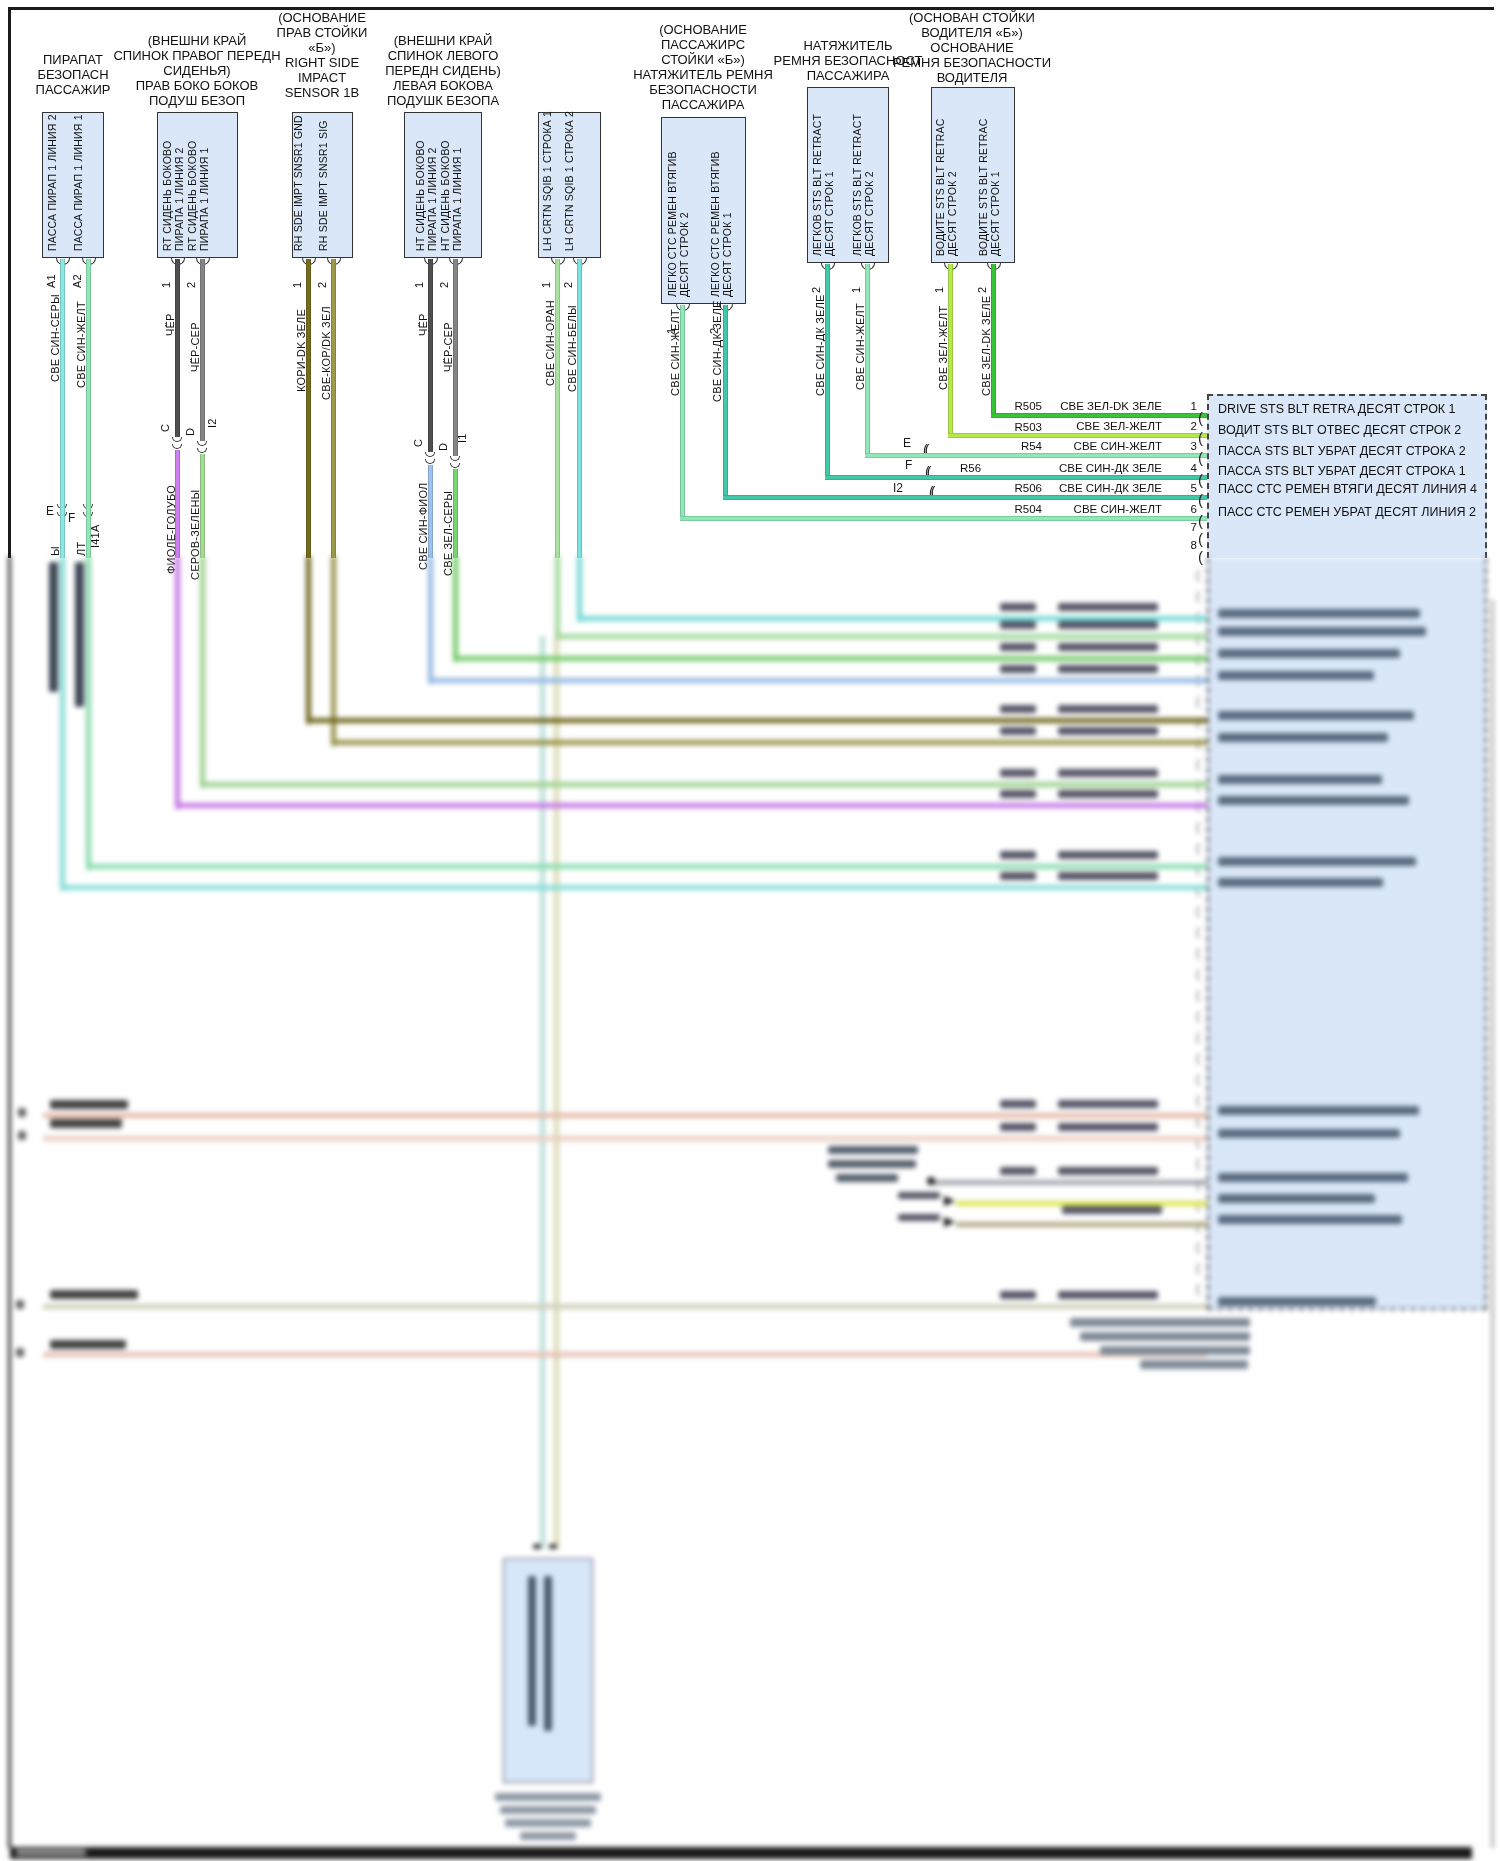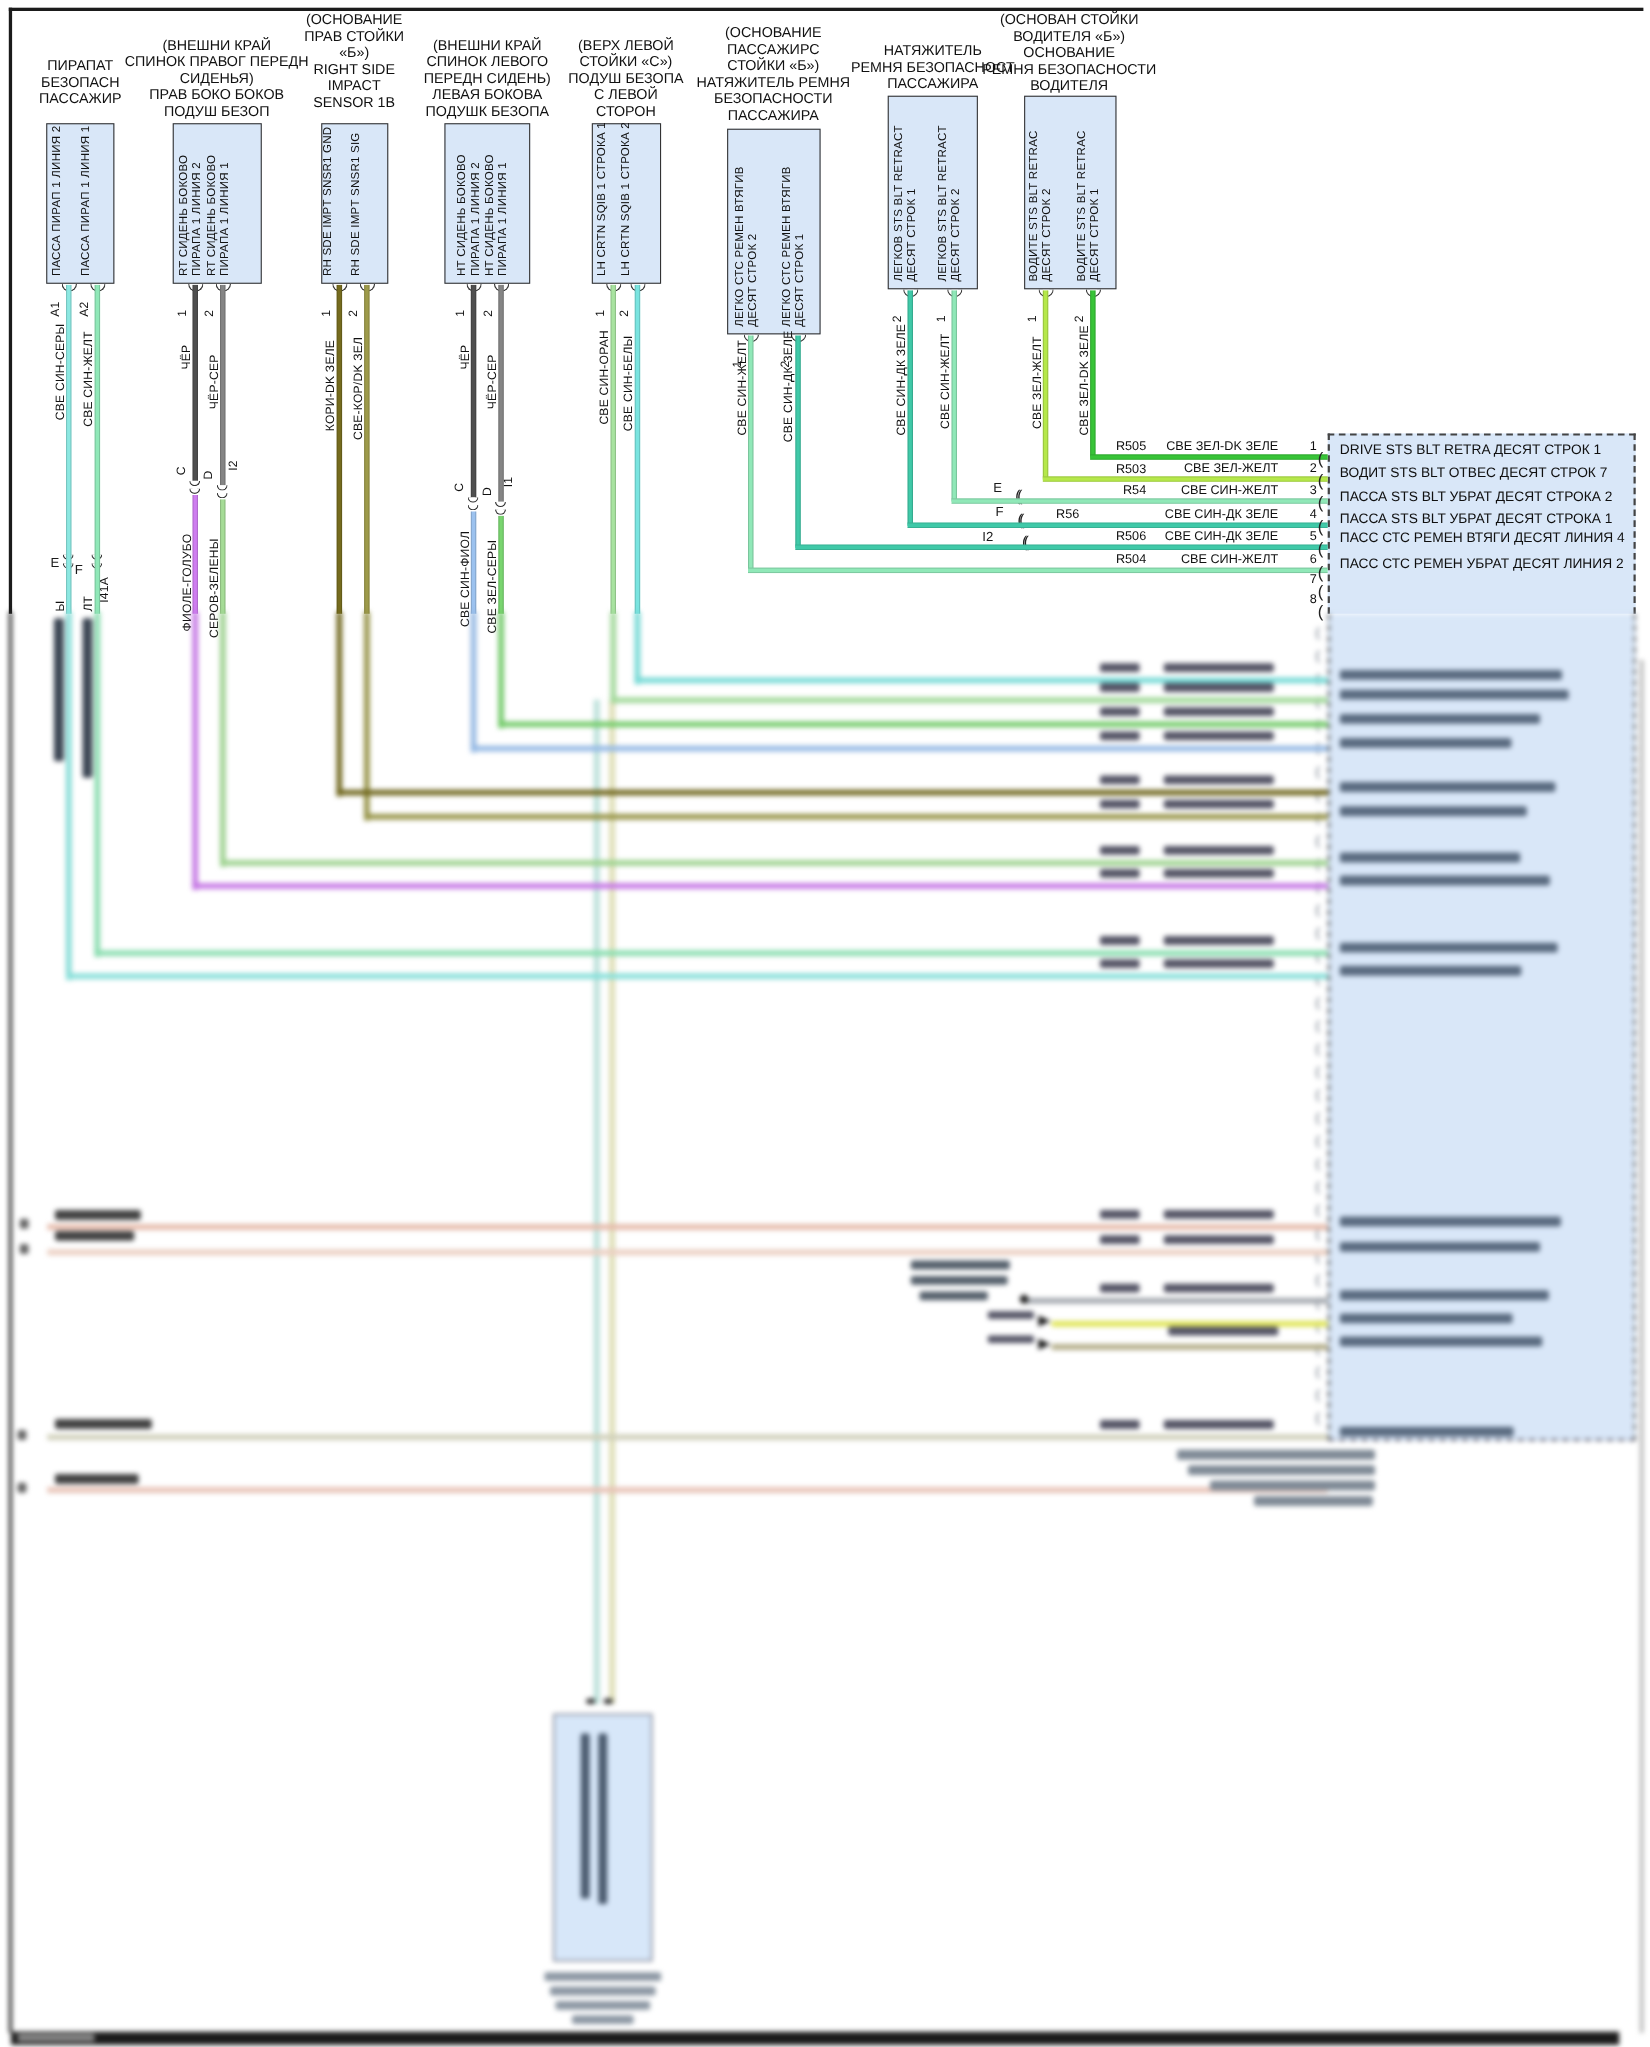--- a/index.html
+++ b/index.html
@@ -75,25 +75,20 @@
 ПОДУШК БЕЗОПА</div>
     <div class="abs cbox" style="left: 404px; top: 112px; width: 78px; height: 146px;"></div>
     <div class="abs rot" style="left: 414px; top: 119px; height: 132px;">НТ СИДЕНЬ БОКОВО</div>
     <div class="abs rot" style="left: 426px; top: 119px; height: 132px;">ПИРАПА 1 ЛИНИЯ 2</div>
     <div class="abs arc" style="left: 424px; top: 258px;"></div>
     <div class="abs rot big" style="left: 413px; top: 262px; height: 26px;">1</div>
     <div class="abs rot" style="left: 439px; top: 119px; height: 132px;">НТ СИДЕНЬ БОКОВО</div>
     <div class="abs rot" style="left: 451px; top: 119px; height: 132px;">ПИРАПА 1 ЛИНИЯ 1</div>
     <div class="abs arc" style="left: 449px; top: 258px;"></div>
     <div class="abs rot big" style="left: 438px; top: 262px; height: 26px;">2</div>
-    <div class="abs hdr" style="left: 439px; top: 33px; width: 260px;">(ВЕРХ ЛЕВОЙ
-СТОЙКИ «С»)
-ПОДУШ БЕЗОПА
-С ЛЕВОЙ
-СТОРОН</div>
     <div class="abs cbox" style="left: 538px; top: 112px; width: 63px; height: 146px;"></div>
     <div class="abs rot" style="left: 541px; top: 119px; height: 132px;">LH CRTN SQIB 1 СТРОКА 1</div>
     <div class="abs arc" style="left: 551px; top: 258px;"></div>
     <div class="abs rot big" style="left: 540px; top: 262px; height: 26px;">1</div>
     <div class="abs rot" style="left: 563px; top: 119px; height: 132px;">LH CRTN SQIB 1 СТРОКА 2</div>
     <div class="abs arc" style="left: 573px; top: 258px;"></div>
     <div class="abs rot big" style="left: 562px; top: 262px; height: 26px;">2</div>
     <div class="abs hdr" style="left: 573px; top: 22px; width: 260px;">(ОСНОВАНИЕ
 ПАССАЖИРС
 СТОЙКИ «Б»)
@@ -209,21 +204,21 @@
     <div class="abs lbl" style="left: 960px; top: 400px; width: 82px; text-align: right;">R505</div>
     <div class="abs lbl" style="left: 1050px; top: 400px; width: 112px; text-align: right;">СВЕ ЗЕЛ-DK ЗЕЛЕ</div>
     <div class="abs lbl" style="left: 1183px; top: 400px; width: 14px; text-align: right;">1</div>
     <div class="abs" style="left: 1198px; top: 409px; font-size: 15px; color: rgb(34, 34, 34);">(</div>
     <div class="abs sdmrow" style="left: 1218px; top: 402px; width: 264px; overflow: hidden;">DRIVE STS BLT RETRA ДЕСЯТ СТРОК 1</div>
     <div class="abs wireH" style="left: 948px; top: 433px; width: 259px; height: 3px; background: rgb(181, 232, 74);"></div>
     <div class="abs lbl" style="left: 960px; top: 421px; width: 82px; text-align: right;">R503</div>
     <div class="abs lbl" style="left: 1050px; top: 420px; width: 112px; text-align: right;">СВЕ ЗЕЛ-ЖЕЛТ</div>
     <div class="abs lbl" style="left: 1183px; top: 420px; width: 14px; text-align: right;">2</div>
     <div class="abs" style="left: 1198px; top: 429px; font-size: 15px; color: rgb(34, 34, 34);">(</div>
-    <div class="abs sdmrow" style="left: 1218px; top: 423px; width: 264px; overflow: hidden;">ВОДИТ STS BLT ОТВЕС ДЕСЯТ СТРОК 7</div>
+    <div class="abs sdmrow" style="left: 1218px; top: 423px; width: 264px; overflow: hidden;">ВОДИТ STS BLT ОТВЕС ДЕСЯТ СТРОК 2</div>
     <div class="abs wireH" style="left: 865px; top: 453px; width: 342px; height: 3px; background: rgb(144, 232, 184);"></div>
     <div class="abs lbl" style="left: 960px; top: 440px; width: 82px; text-align: right;">R54</div>
     <div class="abs lbl" style="left: 1050px; top: 440px; width: 112px; text-align: right;">СВЕ СИН-ЖЕЛТ</div>
     <div class="abs lbl" style="left: 1183px; top: 440px; width: 14px; text-align: right;">3</div>
     <div class="abs" style="left: 1198px; top: 449px; font-size: 15px; color: rgb(34, 34, 34);">(</div>
     <div class="abs sdmrow" style="left: 1218px; top: 444px; width: 264px; overflow: hidden;">ПАССА STS BLT УБРАТ ДЕСЯТ СТРОКА 2</div>
     <div class="abs wireH" style="left: 825px; top: 475px; width: 382px; height: 3px; background: rgb(63, 201, 168);"></div>
     <div class="abs lbl" style="left: 960px; top: 462px; width: 82px; text-align: left;">R56</div>
     <div class="abs lbl" style="left: 1050px; top: 462px; width: 112px; text-align: right;">СВЕ СИН-ДК ЗЕЛЕ</div>
     <div class="abs lbl" style="left: 1183px; top: 462px; width: 14px; text-align: right;">4</div>

